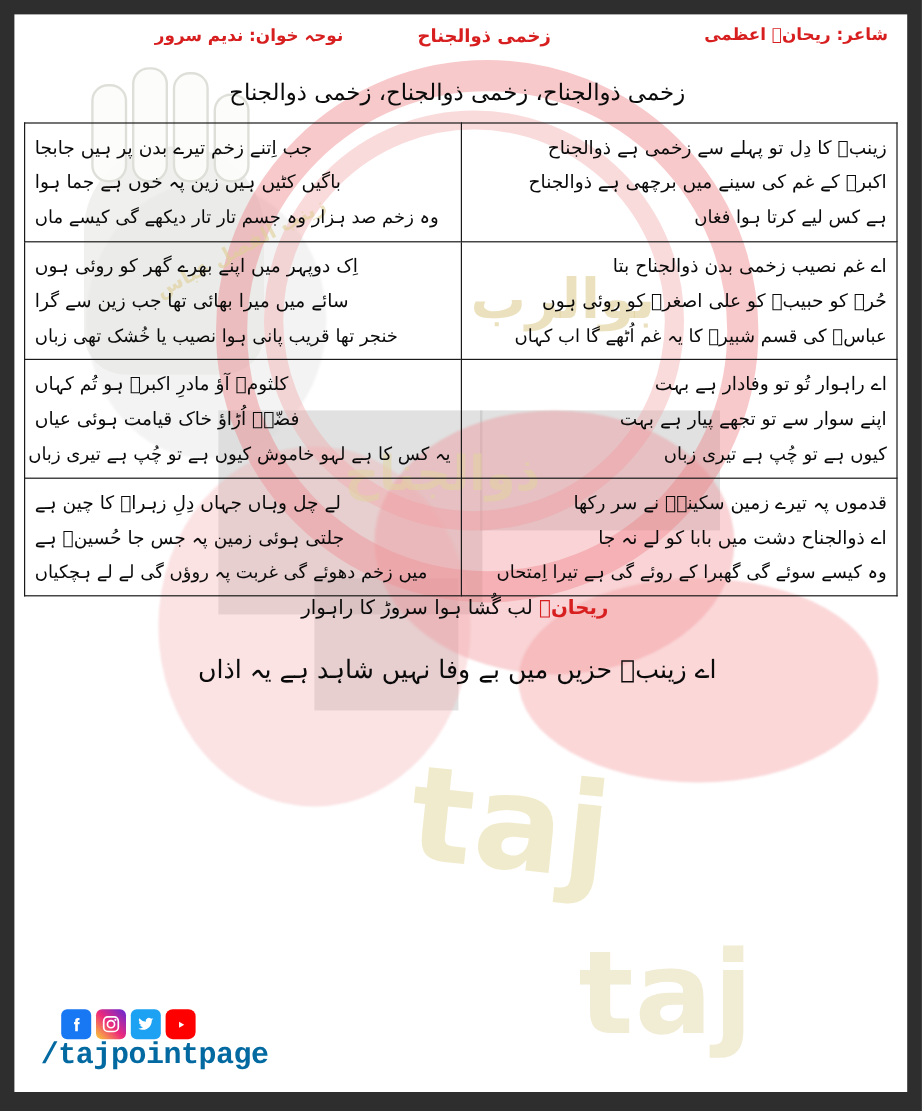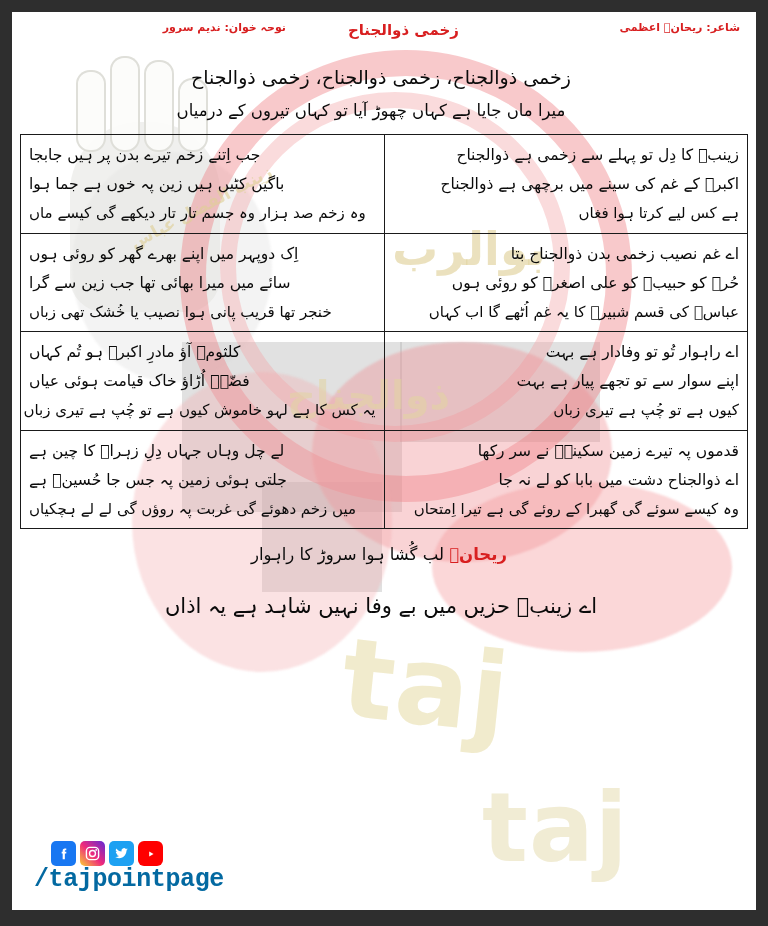--- a/index.html
+++ b/index.html
@@ -113,21 +113,21 @@
 
   .hdr {
     position: relative;
     height: 44px;
     direction: rtl;
   }
   .hdr .hdr-item {
     position: absolute;
     top: 9px;
     color: #d81f20;
-    font-size: 11px;
+    font-size: 14px;
     font-weight: bold;
     white-space: nowrap;
   }
   .hdr .poet   { right: 16px; }
   .hdr .title  { right: 297px; font-size: 15px; }
   .hdr .reciter{ right: 470px; }
 
   .refrain {
     text-align: center;
     color: #0a0a0a;
@@ -195,21 +195,21 @@
   }
   .footer-line.f1 {
     font-size: 16.5px;
     letter-spacing: 2.5px;
     margin-top: 14px;
     padding-right: 10px;
   }
   .footer-line.f2 {
     font-size: 16.5px;
     letter-spacing: 2.5px;
-    margin-top: 16px;
+    margin-top: 0;
     padding-right: 10px;
   }
   .footer-line.f2 .pen-name { color: #d81f20; font-weight: bold; }
   .footer-line.f3 {
     font-size: 21px;
     margin-top: 30px;
     padding-right: 6px;
   }
 
   #social-bar {
@@ -288,21 +288,20 @@
 
     <div id="content">
 
       <div class="hdr">
         <div class="hdr-item poet">شاعر: ریحانؔ اعظمی</div>
         <div class="hdr-item title">زخمی ذوالجناح</div>
         <div class="hdr-item reciter">نوحہ خوان: ندیم سرور</div>
       </div>
 
       <div class="refrain r-a">زخمی  ذوالجناح،  زخمی  ذوالجناح،  زخمی  ذوالجناح</div>
-      <div class="refrain r-b">میرا ماں جایا ہے کہاں چھوڑ آیا تو کہاں تیروں کے درمیاں</div>
 
       <table id="lyrics-table">
         <tbody>
 
           <tr>
             <td class="col-right">
               <div class="verse-cell">
                 <span class="verse-line wide">زینبؑ کا دِل تو پہلے سے زخمی ہے ذوالجناح</span>
                 <span class="verse-line wide">اکبرؑ کے غم کی سینے میں برچھی ہے ذوالجناح</span>
                 <span class="verse-line tight">ہے کس لیے کرتا ہوا فغاں</span>

